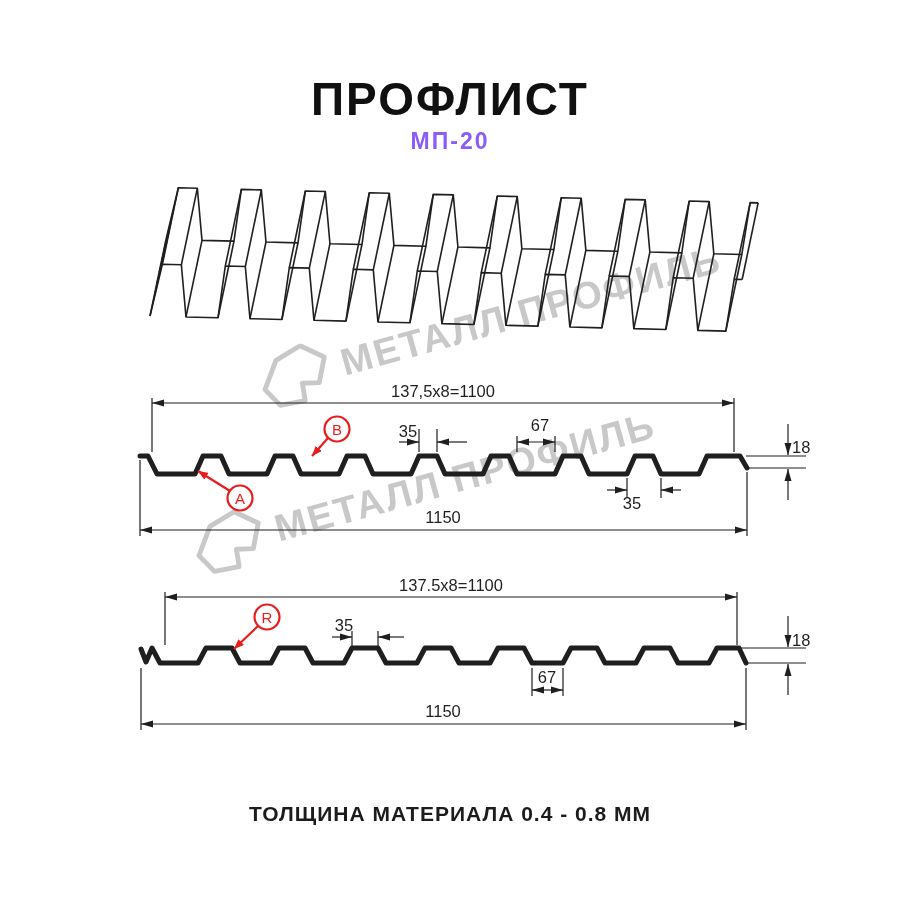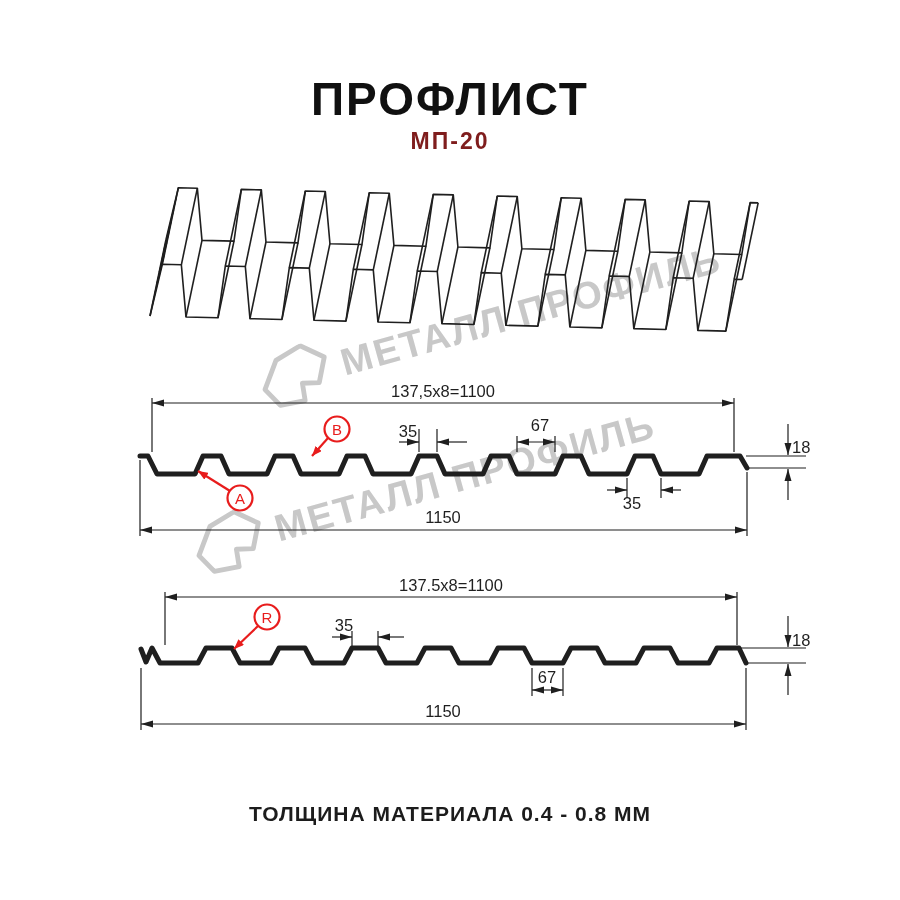--- a/index.html
+++ b/index.html
@@ -1,21 +1,21 @@
 <!DOCTYPE html>
 <html style="--line: #1f1f1f; --red: #e81c1c; --wm: #c8c8c8;"><head>
 <meta charset="utf-8">
 <style>
   html,body{margin:0;padding:0;background:#fff;}
   .page{position:relative;width:900px;height:900px;background:#fff;overflow:hidden;
         font-family:"Liberation Sans",sans-serif;}
   .title{position:absolute;top:72px;left:0;width:100%;text-align:center;
          font-size:46px;font-weight:bold;letter-spacing:2px;color:#101010;z-index:3;}
   .subtitle{position:absolute;top:128px;left:0;width:100%;text-align:center;
-         font-size:23px;font-weight:600;letter-spacing:2px;color:#7f1d1d;z-index:3;}
+         font-size:23px;font-weight:600;letter-spacing:2px;color:#8b5cf6;z-index:3;}
   .footer{position:absolute;top:802px;left:0;width:100%;text-align:center;
          font-size:21px;font-weight:700;letter-spacing:1px;color:#1c1c1c;z-index:3;}
   .wm{position:absolute;display:flex;align-items:center;gap:10px;
       transform:rotate(-15.5deg);color:var(--wm,#c8c8c8);font-size:38px;font-weight:bold;
       letter-spacing:2px;white-space:nowrap;z-index:1;}
   .wm svg{flex:0 0 auto;}
   .wm polygon{fill:none;stroke:var(--wm,#c8c8c8);stroke-width:5;stroke-linejoin:round;}
   svg.draw{position:absolute;left:0;top:0;z-index:2;}
   .thin{stroke:var(--line,#1f1f1f);stroke-width:1.2;fill:none;}
   .thick{stroke:var(--line,#1f1f1f);stroke-width:5;fill:none;stroke-linejoin:round;stroke-linecap:round;}

